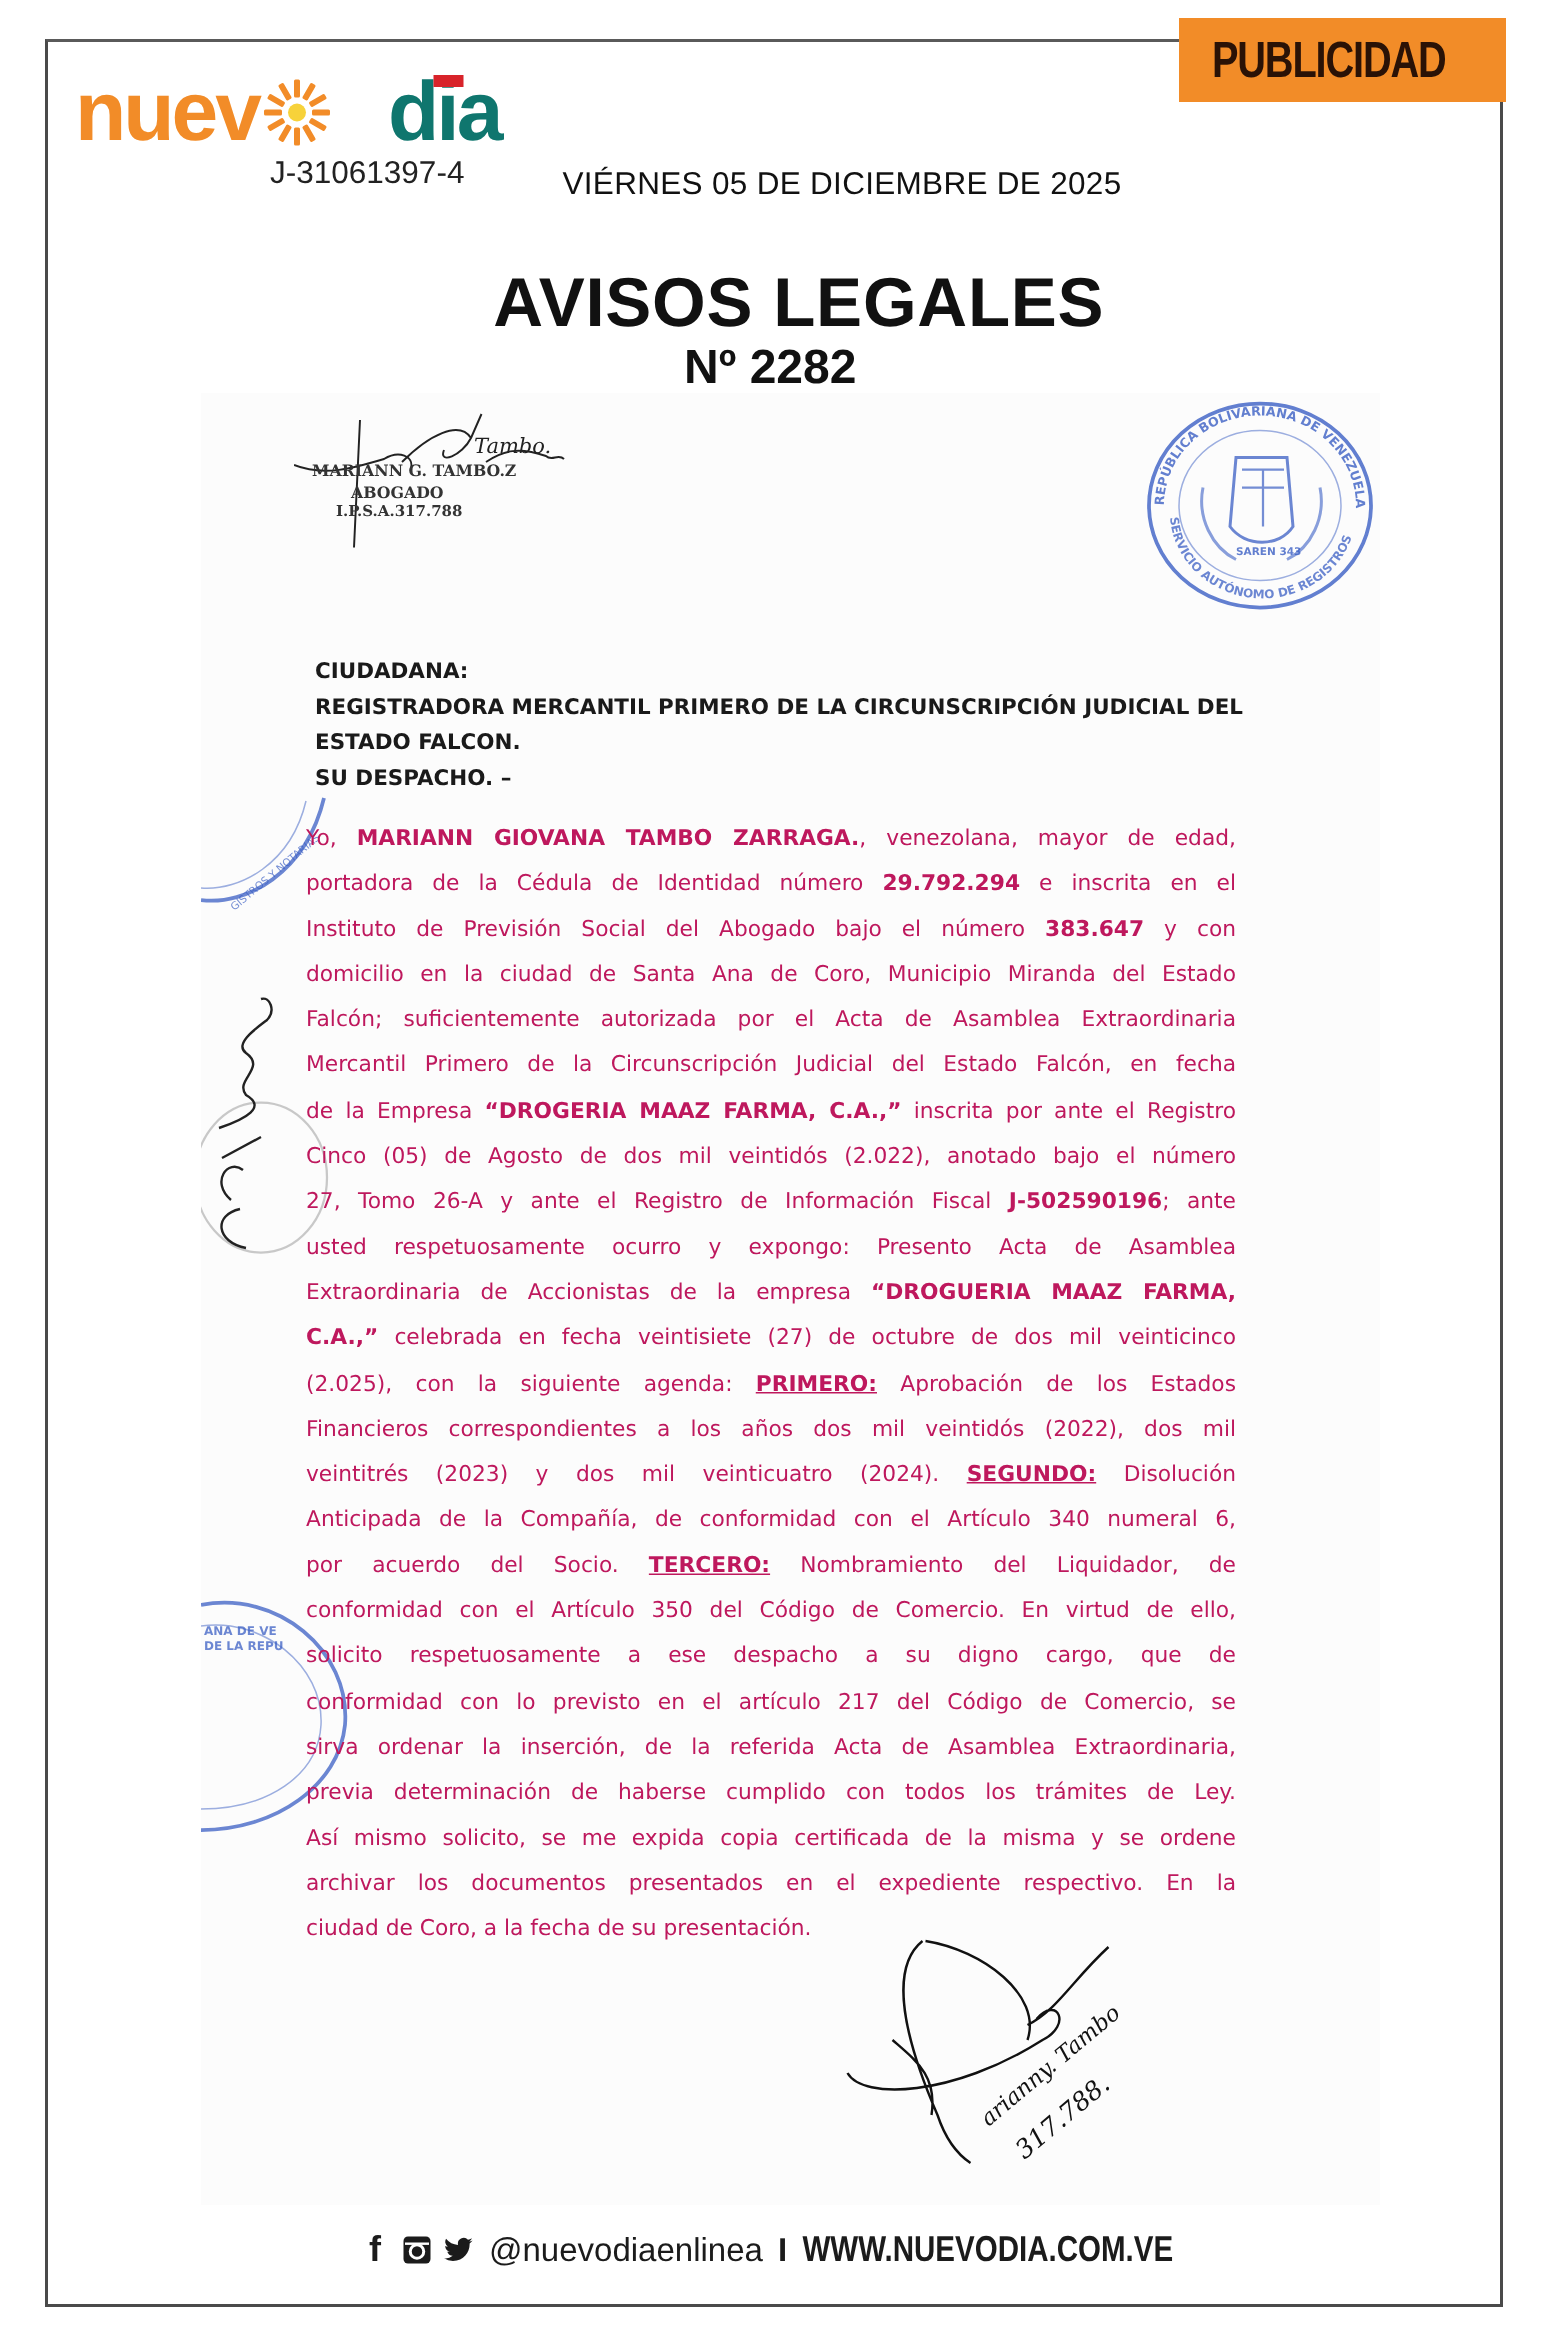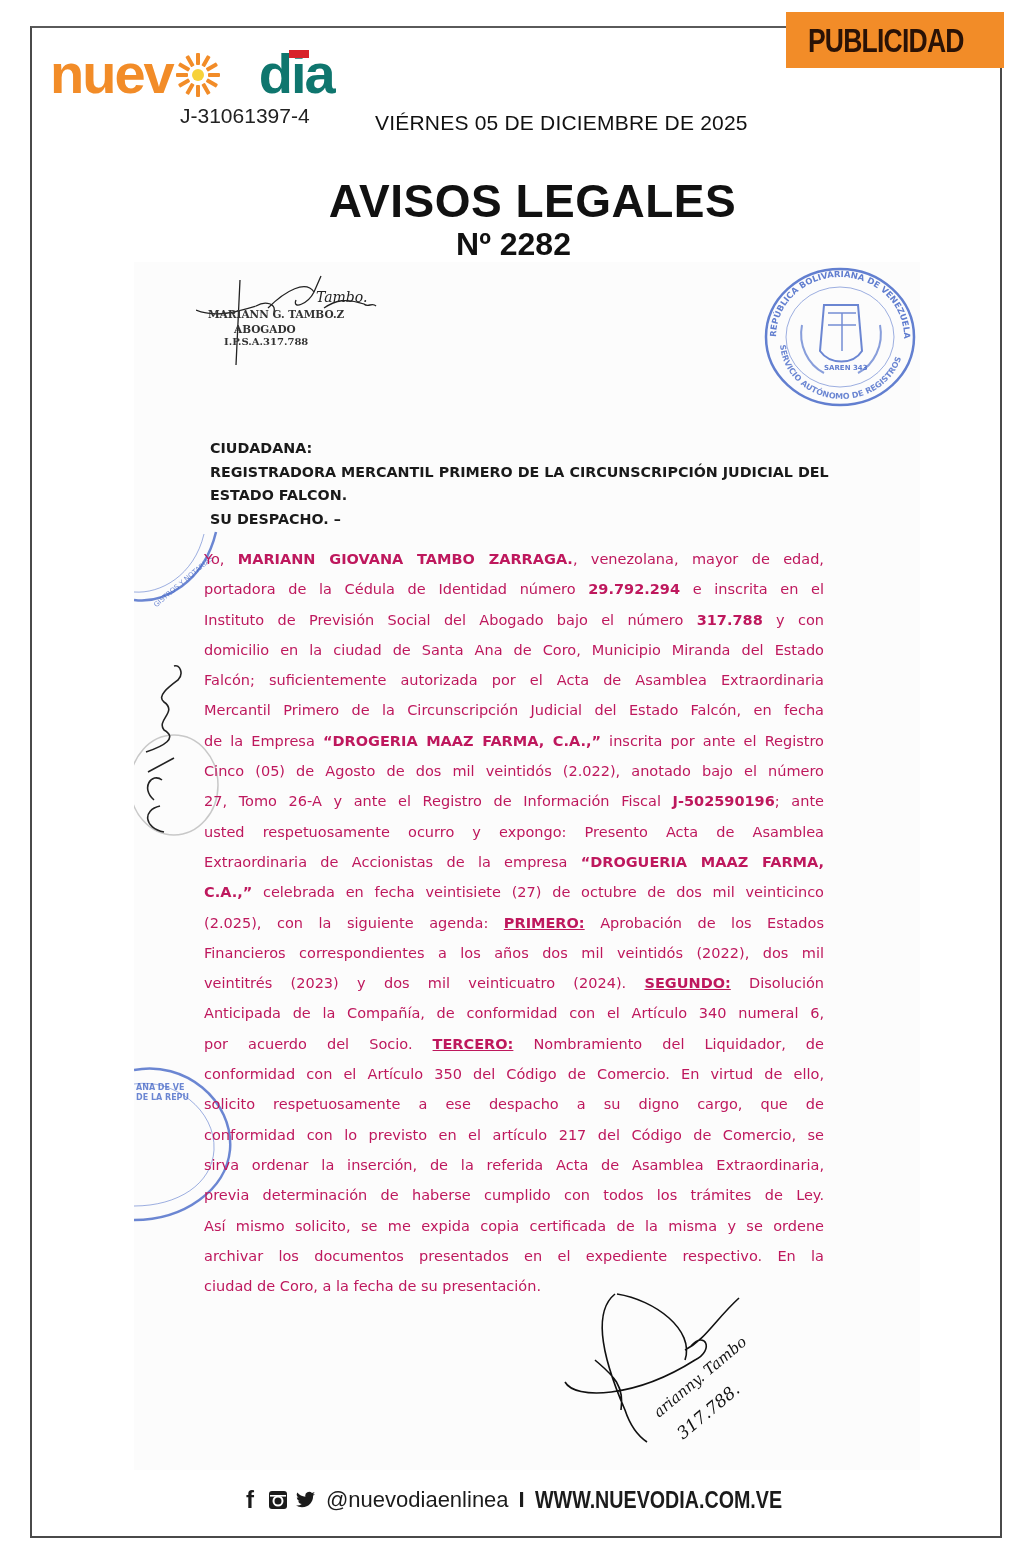--- a/index.html
+++ b/index.html
@@ -145,21 +145,21 @@
 <div class="heading">
   <div>CIUDADANA:</div>
   <div>REGISTRADORA MERCANTIL PRIMERO DE LA CIRCUNSCRIPCIÓN JUDICIAL DEL</div>
   <div>ESTADO FALCON.</div>
   <div>SU DESPACHO. –</div>
 </div>
 
 <div class="body" id="letter-body">
     <span class="line"><span>Yo, </span><b>MARIANN GIOVANA TAMBO ZARRAGA.</b><span>, venezolana, mayor de edad,</span></span>
     <span class="line"><span>portadora de la Cédula de Identidad número </span><b>29.792.294</b><span>  e inscrita en el</span></span>
-    <span class="line"><span>Instituto de Previsión Social del Abogado bajo el número </span><b>317.788</b><span> y con</span></span>
+    <span class="line"><span>Instituto de Previsión Social del Abogado bajo el número </span><b>383.647</b><span> y con</span></span>
     <span class="line"><span>domicilio en la ciudad de Santa Ana de Coro, Municipio Miranda del Estado</span></span>
     <span class="line"><span>Falcón; suficientemente autorizada por el Acta de Asamblea Extraordinaria</span></span>
     <span class="line"><span>Mercantil Primero de la Circunscripción Judicial del Estado Falcón, en fecha</span></span>
     <span class="line"><span>de la Empresa </span><b>“DROGERIA MAAZ FARMA, C.A.,”</b><span>  inscrita por ante el Registro</span></span>
     <span class="line"><span>Cinco (05) de Agosto de dos mil veintidós (2.022), anotado bajo el número</span></span>
     <span class="line"><span>27, Tomo 26-A y ante el Registro de Información Fiscal </span><b>J-502590196</b><span>; ante</span></span>
     <span class="line"><span>usted respetuosamente ocurro y expongo: Presento Acta de Asamblea</span></span>
     <span class="line"><span>Extraordinaria de Accionistas de la empresa </span><b>“DROGUERIA MAAZ FARMA,</b></span>
     <span class="line"><b>C.A.,”</b><span> celebrada en fecha veintisiete (27) de octubre de dos mil veinticinco</span></span>
     <span class="line"><span>(2.025), con la siguiente agenda:  </span><u>PRIMERO:</u><span> Aprobación de los Estados</span></span>

